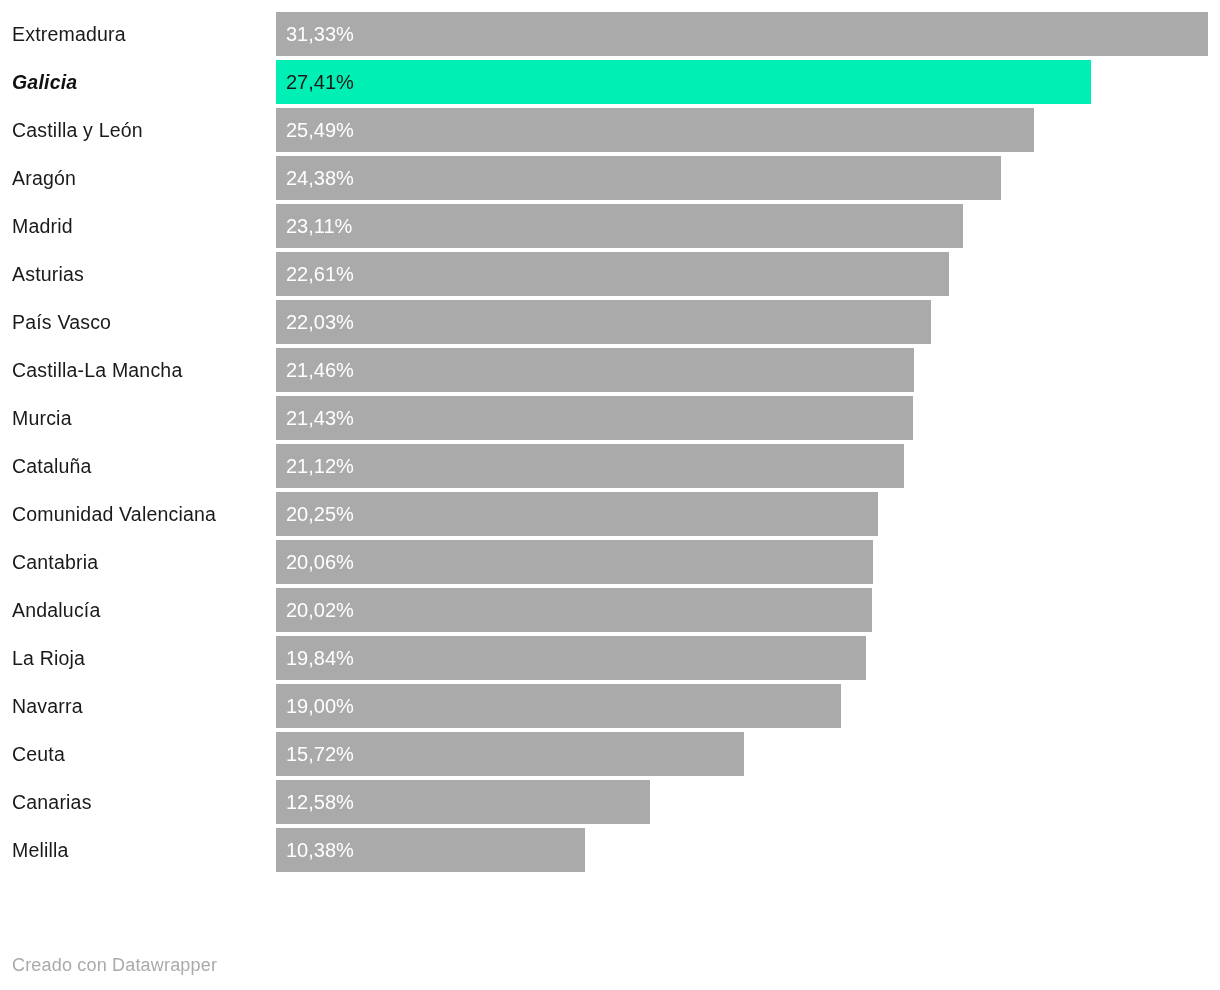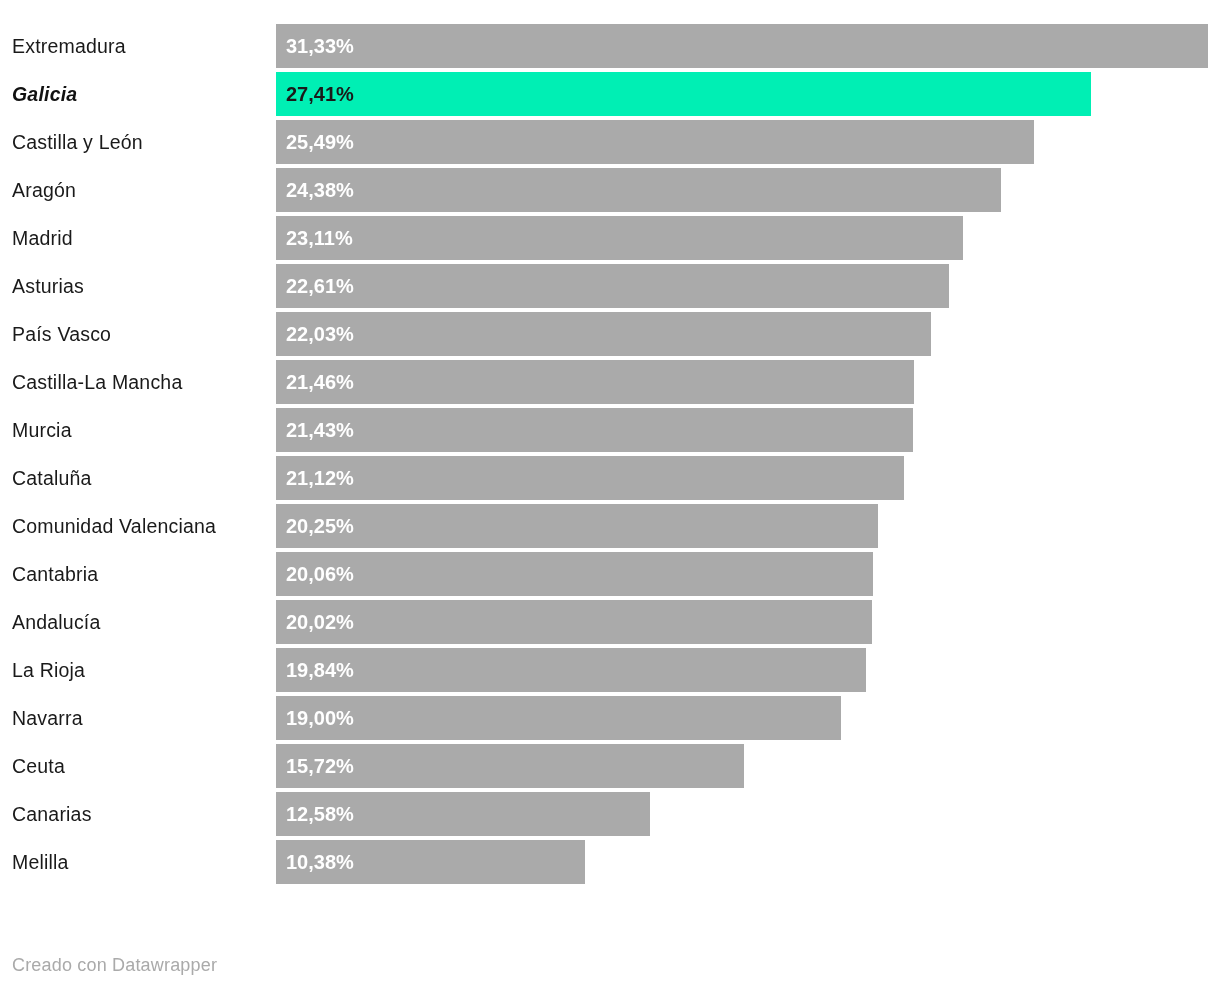--- a/index.html
+++ b/index.html
@@ -18,21 +18,21 @@
   #chart {
     position: relative;
     width: 1220px;
     height: 990px;
     background: #ffffff;
   }
 
   .rows {
     position: absolute;
     left: 0;
-    top: 24px;
+    top: 12px;
     width: 1220px;
   }
 
   .row {
     position: relative;
     height: 48px;
     width: 1220px;
   }
 
   .row-label {
@@ -68,21 +68,20 @@
 
   .bar-value {
     position: absolute;
     left: 286px;
     top: 0;
     height: 44px;
     line-height: 44px;
     font-size: 20px;
     color: #ffffff;
     white-space: nowrap;
-    font-weight: bold;
   }
 
   .row.is-highlight .bar-value {
     color: #1a1a1a;
   }
 
   .footer {
     position: absolute;
     left: 12px;
     top: 955px;

